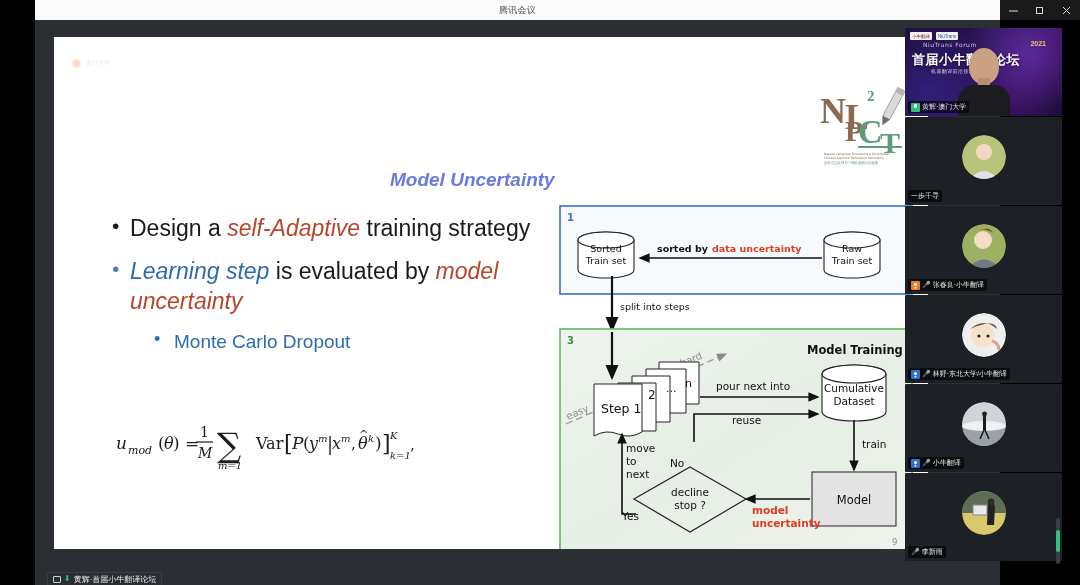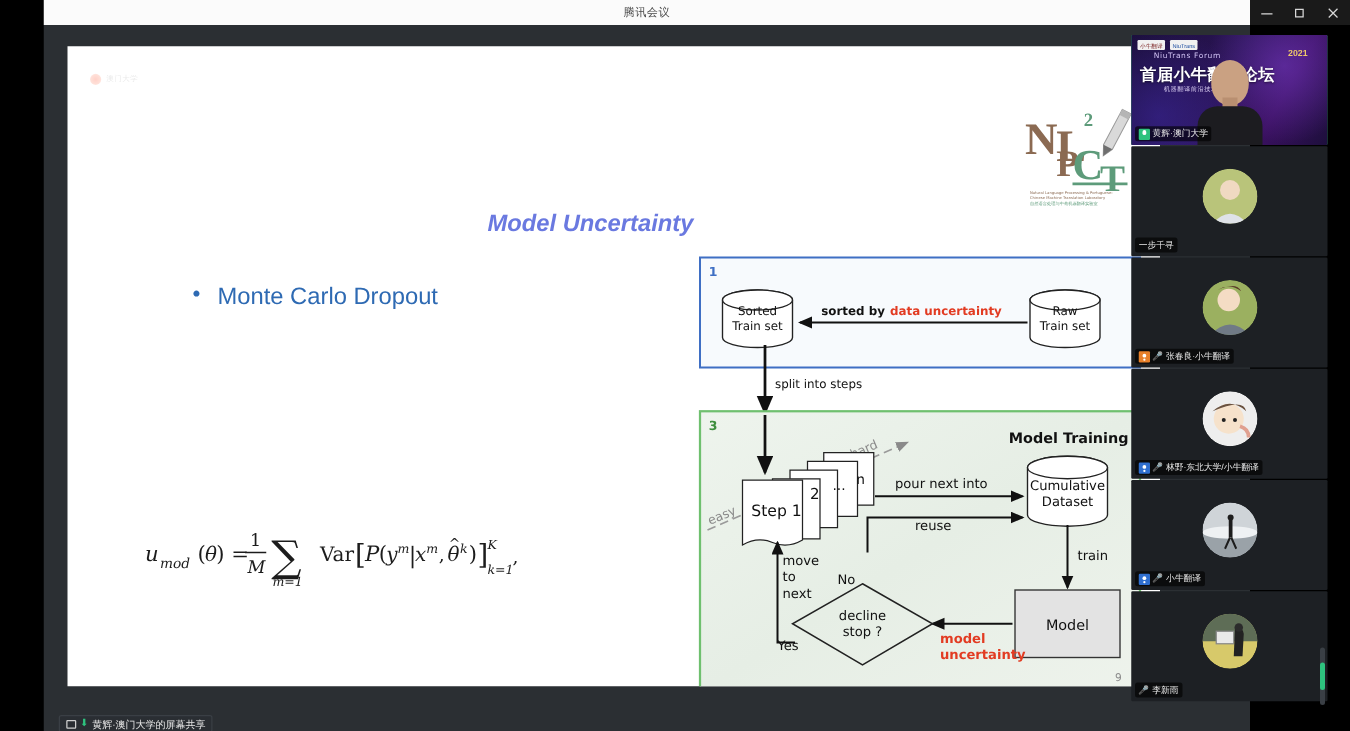--- a/index.html
+++ b/index.html
@@ -234,20 +234,26 @@
             <polygon points="70,38 78,38 74,46" fill="#6f6f6f"></polygon>
             <rect x="70" y="6" width="8" height="5" fill="#b5b5b5"></rect>
           </g>
           <text x="6" y="74" font-family="DejaVu Sans, sans-serif" font-size="3" fill="#8b6a52">Natural Language Processing &amp; Portuguese-</text>
           <text x="6" y="78" font-family="DejaVu Sans, sans-serif" font-size="3" fill="#8b6a52">Chinese Machine Translation Laboratory</text>
           <text x="6" y="83" font-family="DejaVu Sans, sans-serif" font-size="3.4" fill="#5d9b7a">自然语言处理与中葡机器翻译实验室</text>
         </svg>
       </div>
 
       <div class="bullets">
+        <div class="b1">
+          <span>Design a </span><span class="it-red">self-Adaptive</span><span> training strategy</span>
+        </div>
+        <div class="b2">
+          <span class="it-blue">Learning step</span><span> is evaluated by </span><span class="it-red">model uncertainty</span>
+        </div>
         <div class="b3">Monte Carlo Dropout</div>
       </div>
 
       <div class="formula">
         <svg width="420" height="56" viewBox="0 0 420 56">
           <text x="0" y="32" font-family="DejaVu Serif, serif" font-style="italic" font-size="17" fill="#1c1c1c">u</text>
           <text x="12" y="37" font-family="DejaVu Serif, serif" font-style="italic" font-size="11" fill="#1c1c1c">mod</text>
           <text x="42" y="32" font-family="DejaVu Serif, serif" font-size="17" fill="#1c1c1c">(</text>
           <text x="48" y="32" font-family="DejaVu Serif, serif" font-style="italic" font-size="16" fill="#1c1c1c">θ</text>
           <text x="57" y="32" font-family="DejaVu Serif, serif" font-size="17" fill="#1c1c1c">) =</text>
@@ -374,21 +380,21 @@
           <text x="72" y="263" font-family="DejaVu Sans, sans-serif" font-size="10.5" fill="#111">to</text>
           <text x="72" y="276" font-family="DejaVu Sans, sans-serif" font-size="10.5" fill="#111">next</text>
         </svg>
       </div>
 
     </div>
 
     <div class="sharebar">
       <span class="share-icon"></span>
       <span class="arrow-down">⬇</span>
-      <span>黄辉·澳门大学的屏幕共享</span>
+      <span>黄辉·首届小牛翻译论坛</span>
     </div>
 
   </div>
 
   <div class="sidebar">
 
     <div class="tile speaking">
       <div class="banner">
         <div class="banner-logos">
           <span class="blogo a">小牛翻译</span>

